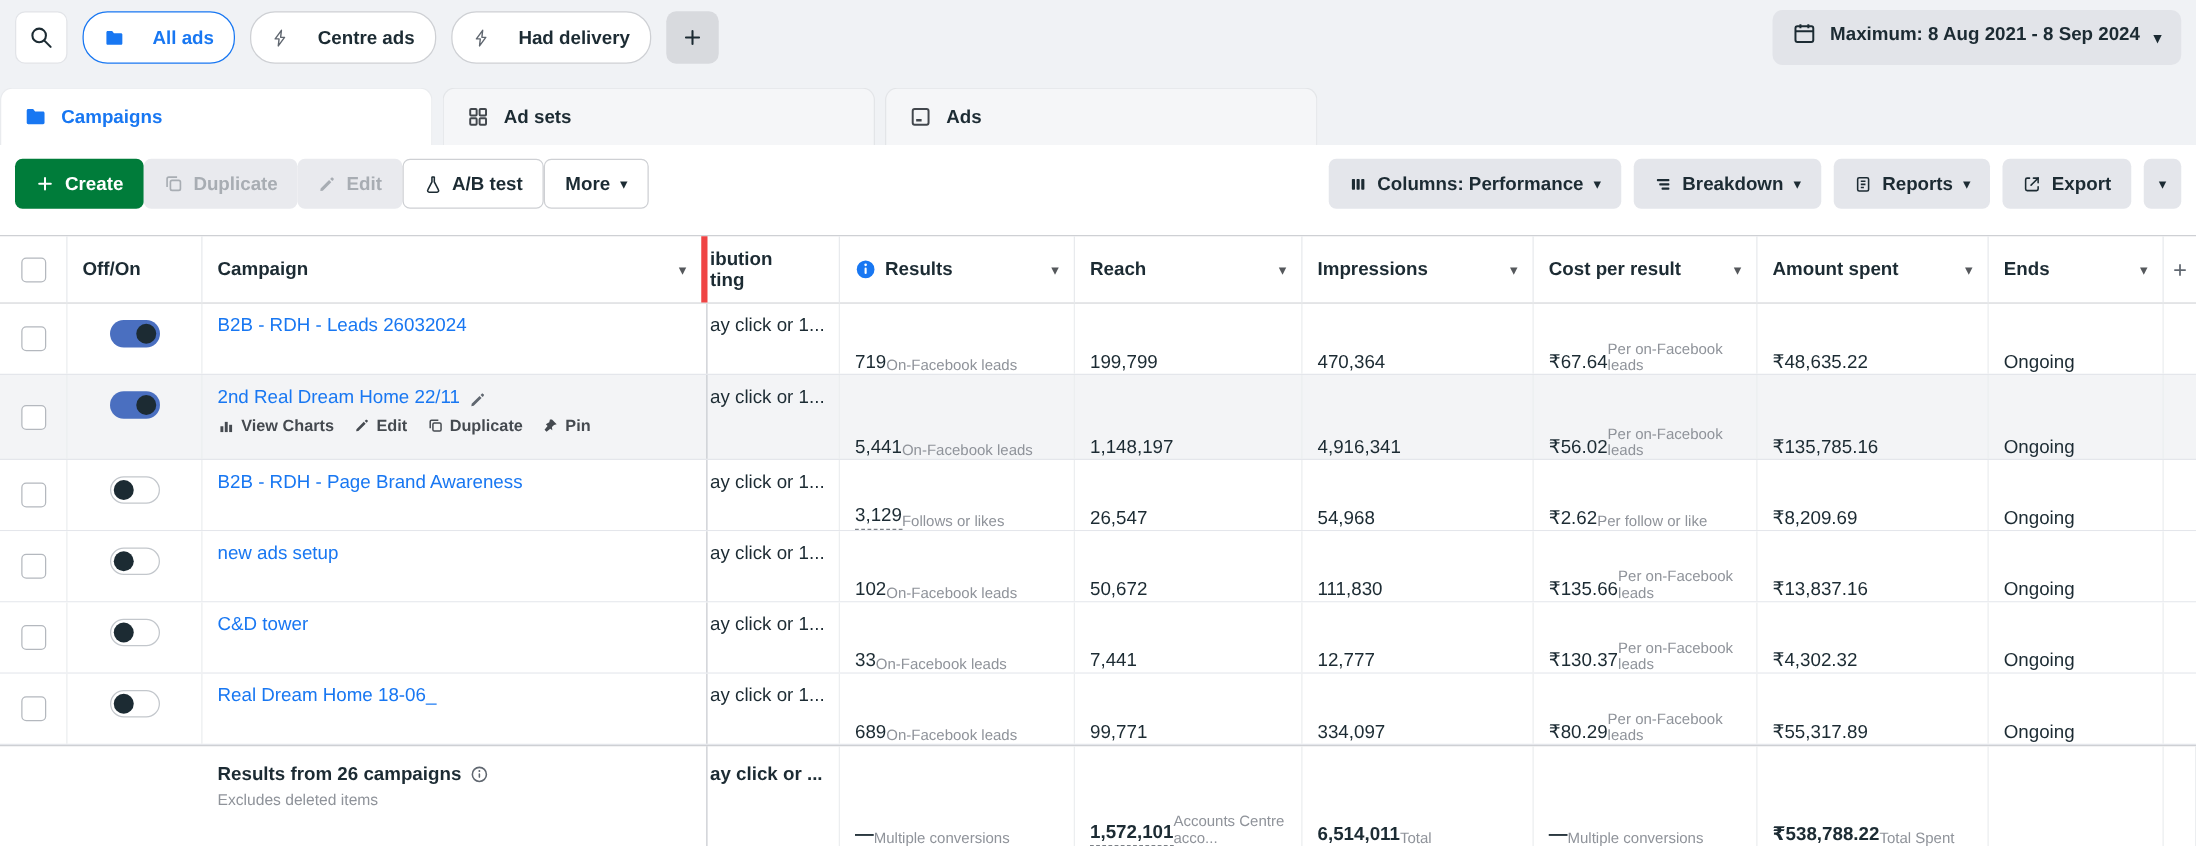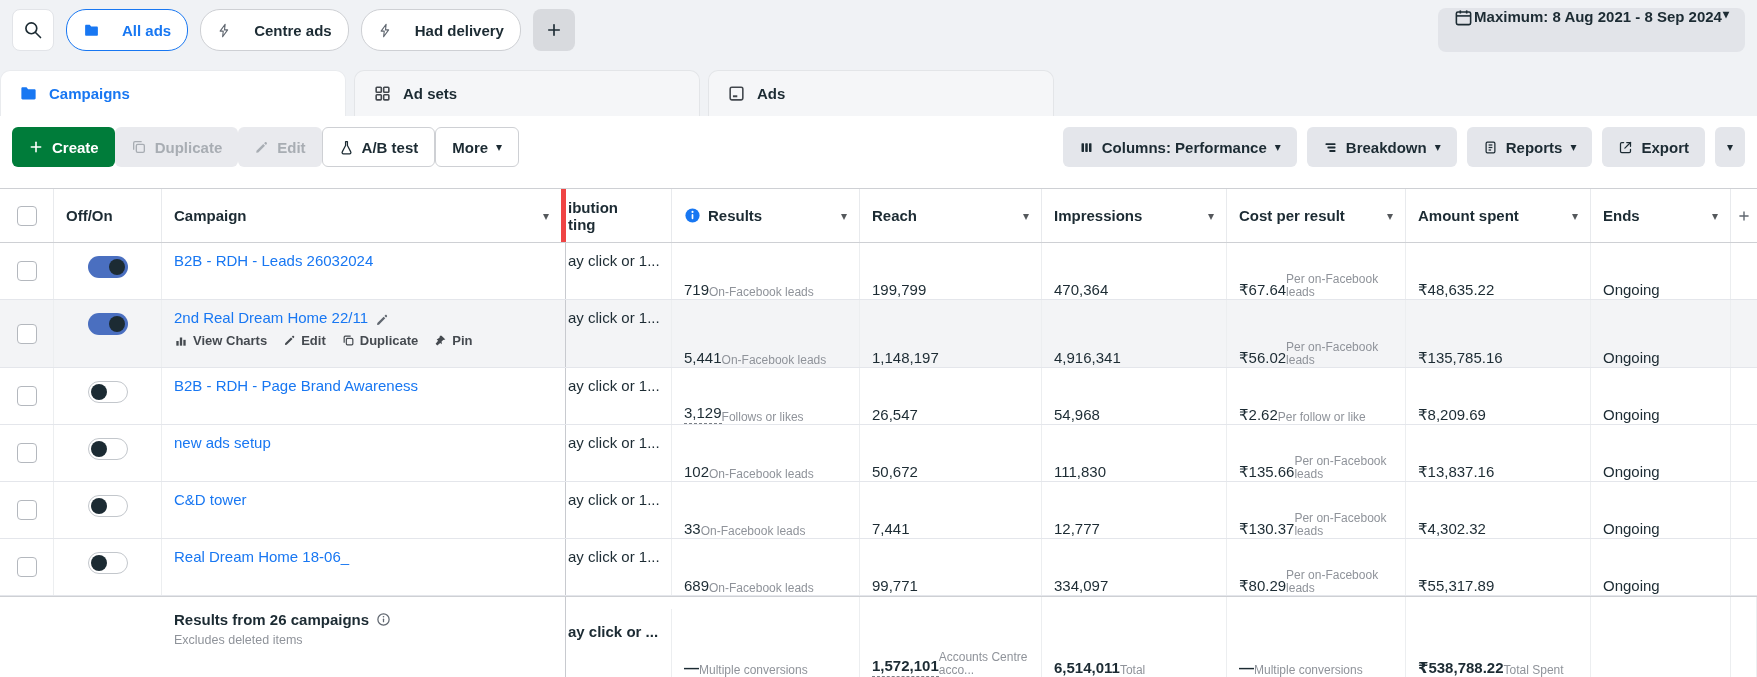--- a/index.html
+++ b/index.html
@@ -10,22 +10,22 @@
   
   .topbar{height:60px;background:#f0f2f5;display:flex;align-items:center;padding:0 12px;gap:12px;}
   .search-btn{width:42px;height:42px;background:#fff;border:1px solid #e2e4e8;border-radius:8px;
               display:flex;align-items:center;justify-content:center;cursor:pointer;}
   .pills{display:flex;align-items:center;gap:12px;}
   .pill{height:42px;border-radius:20px;padding:0 16px;display:flex;align-items:center;gap:22px;
         font-size:15px;font-weight:700;background:#fff;border:1px solid #ced0d4;color:#1c2b33;cursor:pointer;}
   .pill.active{border-color:#1877f2;color:#1877f2;}
   .pill-plus{width:42px;height:42px;border-radius:8px;background:#d8dade;border:none;
              display:flex;align-items:center;justify-content:center;cursor:pointer;}
-  .date-btn{margin-left:auto;height:44px;background:#e2e4e9;border:none;border-radius:8px;padding:0 16px;
-            display:flex;align-items:flex-start;gap:1px;font-size:15px;font-weight:600;color:#1c2b33;cursor:pointer;}
+  .date-btn{margin-left:auto;height:44px;background:#e2e4e9;border:none;border-radius:8px;padding:16px 16px;
+            display:flex;align-items:flex-end;gap:11px;font-size:15px;font-weight:600;color:#1c2b33;cursor:pointer;}
   .caret{font-size:12px;color:#1c2b33;line-height:1;}
 
   
   .tabsrow{height:56px;background:#f0f2f5;display:flex;gap:8px;padding-top:10px;}
   .tab{width:346px;border-radius:10px 10px 0 0;background:#f5f6f8;border:1px solid #e3e5e8;border-bottom:none;
        display:flex;align-items:center;gap:11px;padding:0 18px;font-size:15px;font-weight:700;color:#1c2b33;cursor:pointer;}
   .tab.active{background:#fff;color:#1877f2;border-color:#e9ebee;}
 
   
   .toolbar{height:62px;background:#fff;display:flex;align-items:center;padding:0 12px;}
@@ -582,21 +582,21 @@
         <span>
           <svg viewBox="0 0 24 24" width="15" height="15" fill="none">
               <circle cx="12" cy="12" r="9" stroke="#606770" stroke-width="2"></circle>
               <rect x="11" y="10.5" width="2" height="6" rx="1" fill="#606770"></rect>
               <circle cx="12" cy="7.6" r="1.3" fill="#606770"></circle>
             </svg>
         </span>
       </span>
       <span class="foot-sub">Excludes deleted items</span>
     </div>
-    <div class="td attr-cell b" style="margin-top:12px;">ay click or ...</div>
+    <div class="td attr-cell b" style="">ay click or ...</div>
     <div class="td num">
         <span class="val b">—</span>
         <span class="sub">Multiple conversions</span>
       </div>
     <div class="td num">
         <span class="val b dashed">1,572,101</span>
         <span class="sub">Accounts Centre acco...</span>
       </div>
     <div class="td num">
         <span class="val b">6,514,011</span>

